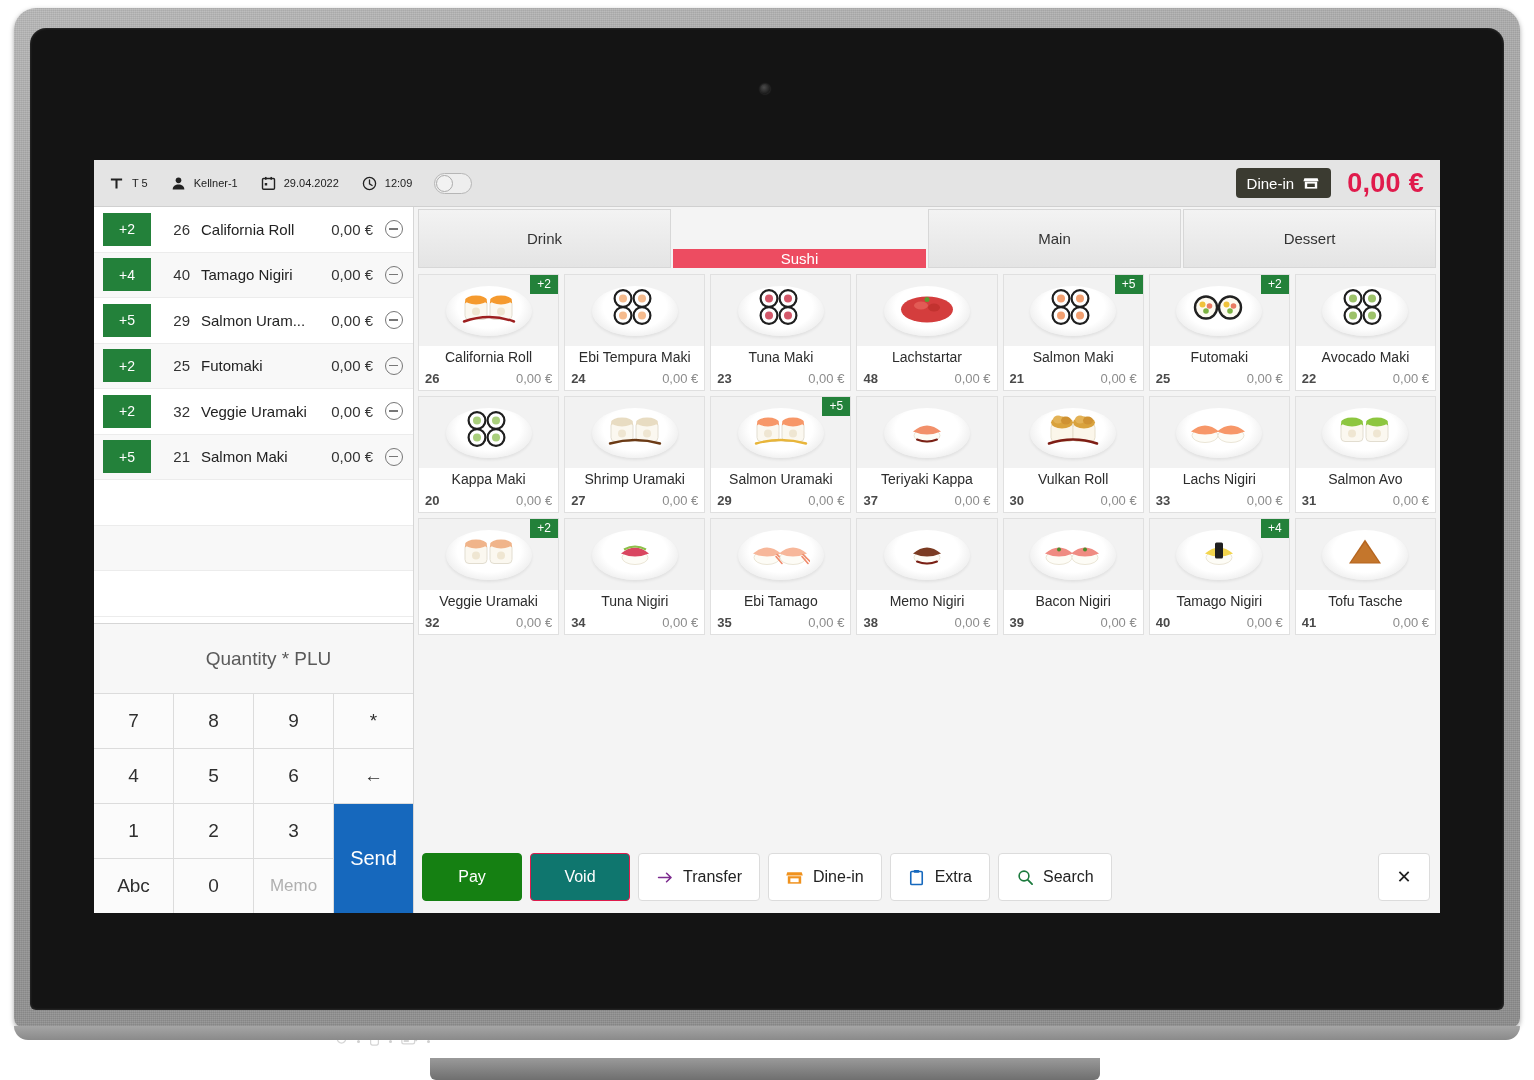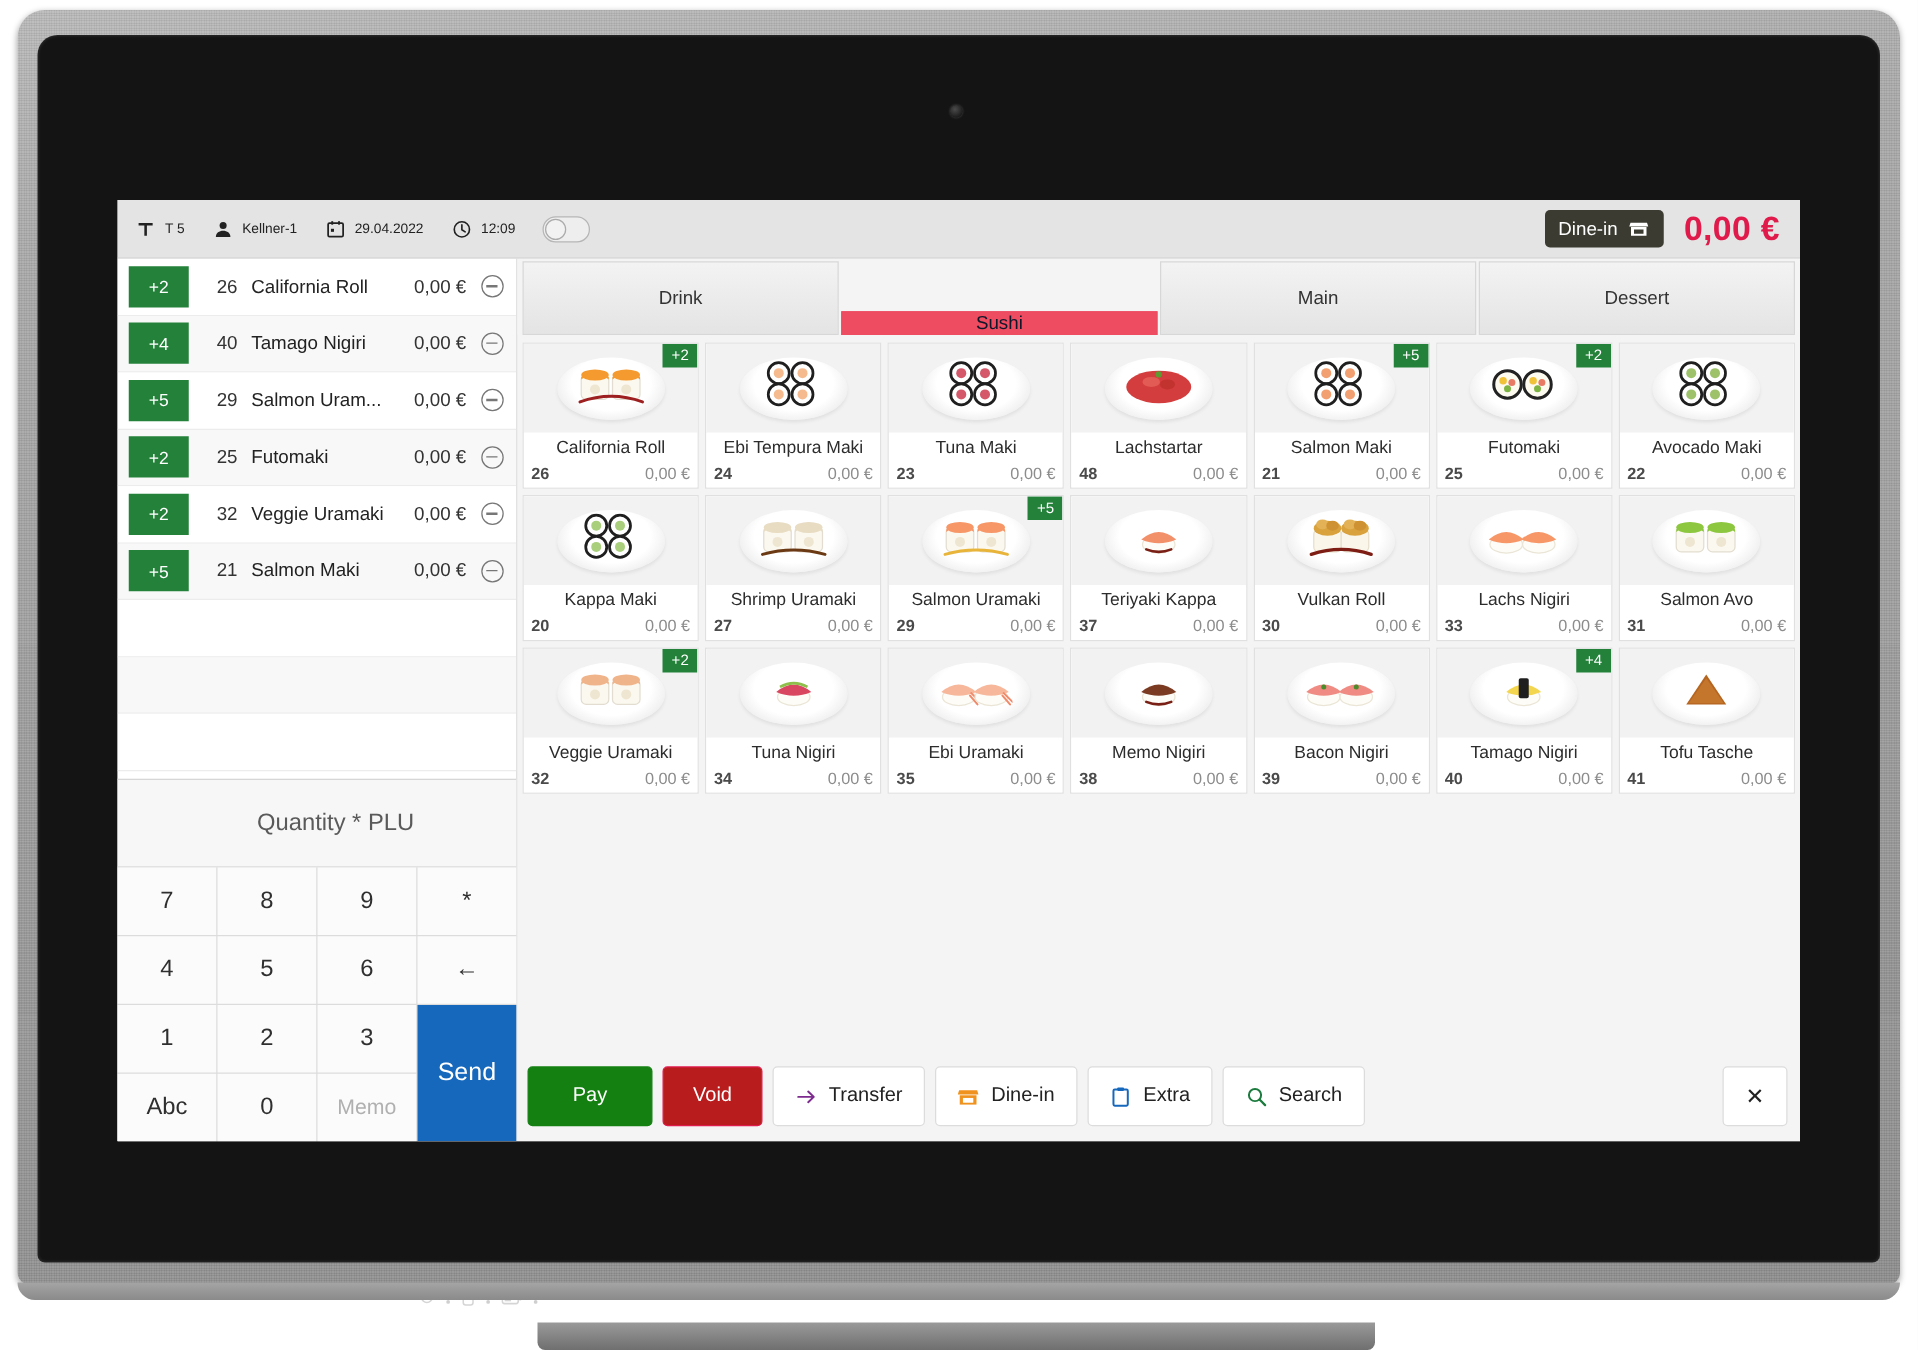--- a/index.html
+++ b/index.html
@@ -165,21 +165,21 @@
   
   #right { flex: 1 1 auto; display: flex; flex-direction: column; background: #f4f4f4; min-width: 0; }
 
   #tabs { display: flex; flex: 0 0 57px; padding: 2px 4px 0 4px; gap: 2px; background:#f4f4f4; }
   .tab {
     flex: 1 1 0; display: flex; align-items: center; justify-content: center;
     font-size: 15px; color: #333;
     background: linear-gradient(180deg,#f3f3f3,#e4e4e4);
     border: 1px solid #d7d7d7;
   }
-  .tab.active { background: #ed4c61; color: #0f172a; border-color: #ed4c61; margin-top: 40px; }
+  .tab.active { background: #ed4c61; color: #ffffff; border-color: #ed4c61; margin-top: 40px; }
 
   #grid-area { flex: 1 1 auto; padding: 6px 4px 0 4px; min-height: 0; overflow: hidden; }
   .prow { display: flex; gap: 5px; margin-bottom: 5px; }
   .tile {
     flex: 1 1 0; height: 117px;
     background: #fff; border: 1px solid #e0e0e0;
     display: flex; flex-direction: column; position: relative; overflow: hidden;
   }
   .tile-img {
     flex: 1 1 auto; position: relative; overflow: hidden;
@@ -216,21 +216,21 @@
     flex: 0 0 72px; display: flex; align-items: center;
     padding: 0 10px 0 8px; gap: 8px; background: #f4f4f4;
   }
   .act {
     height: 48px; border-radius: 4px; border: 1px solid #dcdcdc;
     background: #fff; color: #222;
     display: flex; align-items: center; justify-content: center; gap: 9px;
     font-size: 16px; padding: 0 17px;
   }
   .act.pay { background: #158012; color: #fff; border-color:#158012; width: 100px; }
-  .act.void { background: #b91c1c; color: #fff; border-color:#e01b4c; width: 80px; }
+  .act.void { background: #0f766e; color: #fff; border-color:#e01b4c; width: 100px; }
   .act.close { width: 52px; padding: 0; font-size: 18px; color:#222; }
   .icn { display:inline-flex; align-items:center; justify-content:center; width:18px; height:18px; }
 </style>
 </head>
 <body>
 
 <div id="laptop">
   <div class="lid">
       <div class="lid-tex"></div>
     </div>
@@ -715,21 +715,21 @@
                     <span class="food"><svg width="58" height="30" viewBox="0 0 58 30">
                         <ellipse cx="15" cy="21" rx="13" ry="7" fill="#fdfcf6" stroke="#eae5d6" stroke-width="1"></ellipse>
                         <path d="M1 17q14-12 28 0q-14 6-28 0z" fill="#f7b79a"></path>
                         <path d="M25 18l7 7M24 20l6 7" stroke="#f08a6a" stroke-width="1.6" stroke-linecap="round"></path>
                         <ellipse cx="41" cy="21" rx="13" ry="7" fill="#fdfcf6" stroke="#eae5d6" stroke-width="1"></ellipse>
                         <path d="M27 17q14-12 28 0q-14 6-28 0z" fill="#f7b79a"></path>
                         <path d="M51 18l7 7M50 20l6 7" stroke="#f08a6a" stroke-width="1.6" stroke-linecap="round"></path>
                       </svg></span>
                   </div>
                 </div>
-                <div class="tile-name">Ebi Uramaki</div>
+                <div class="tile-name">Ebi Tamago</div>
                 <div class="tile-meta">
                   <span class="tile-plu">35</span>
                   <span class="tile-price">0,00 €</span>
                 </div>
               </div>
               <div class="tile">
                 <div class="tile-img">
                   <div class="plate">
                     <span class="food"><svg width="42" height="30" viewBox="0 0 42 30">
                         <ellipse cx="21" cy="21" rx="13" ry="7" fill="#fdfcf6" stroke="#eae5d6" stroke-width="1"></ellipse>

